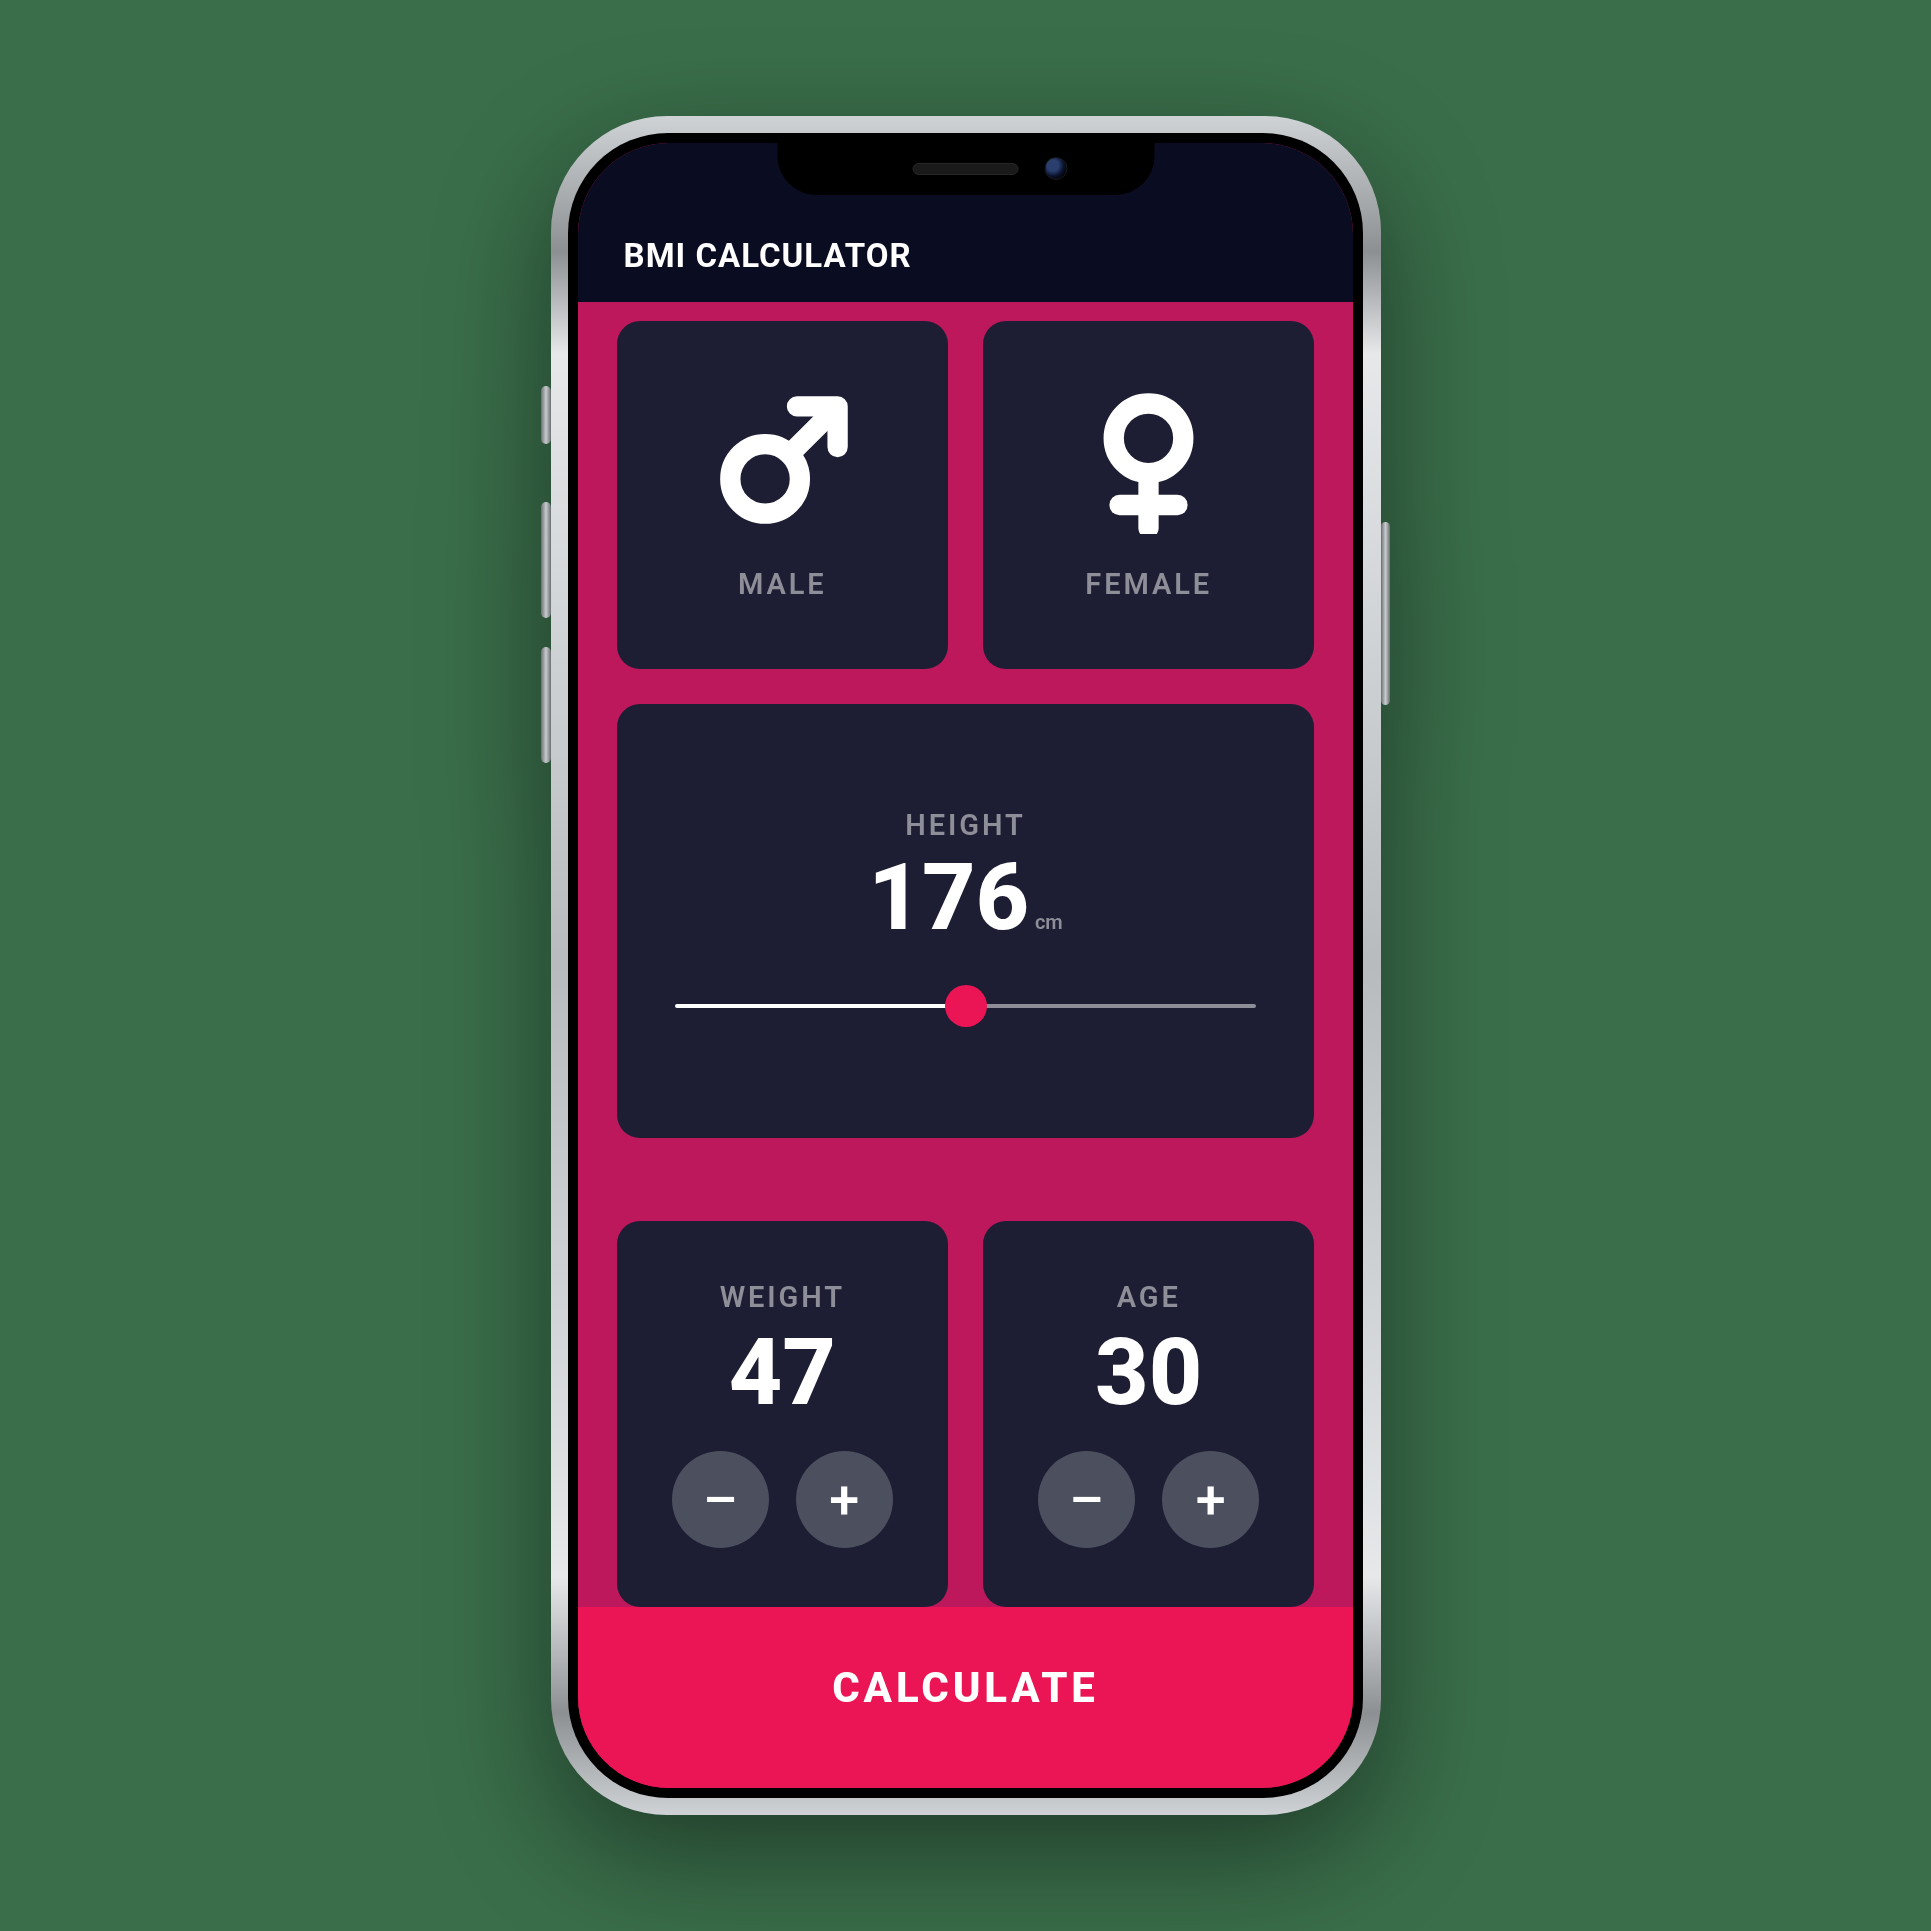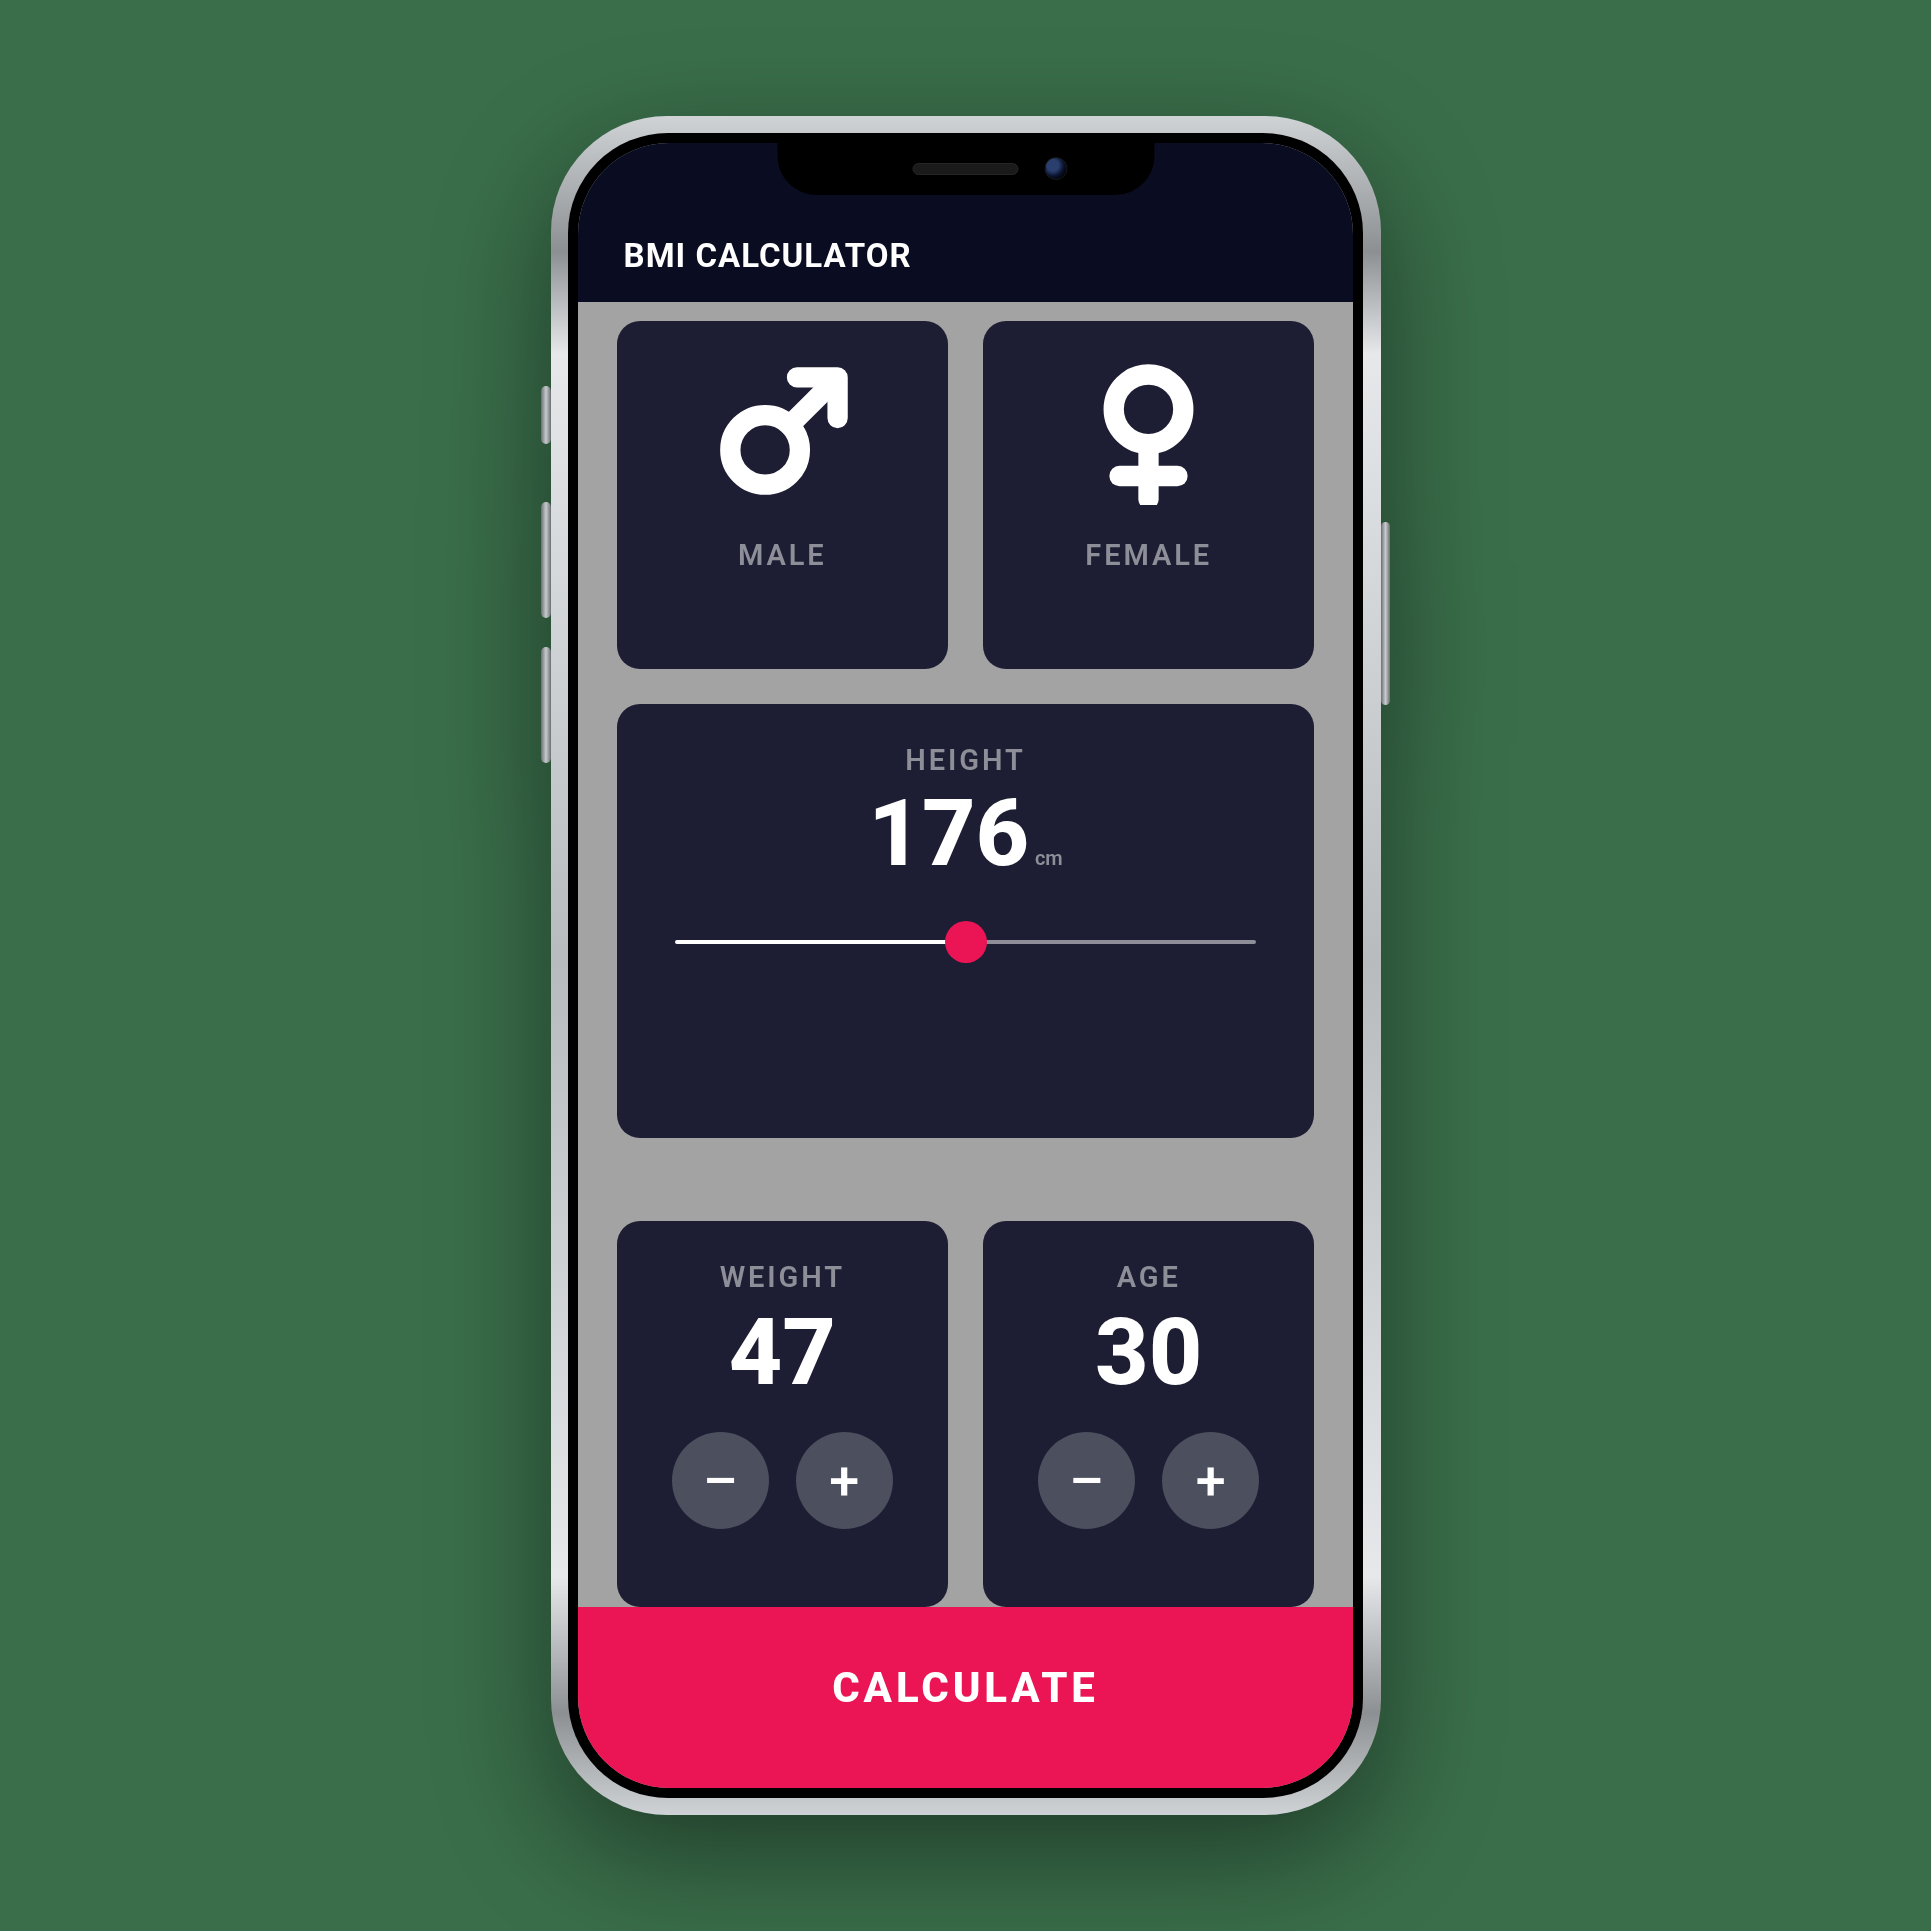--- a/index.html
+++ b/index.html
@@ -37,21 +37,21 @@
     height: 100%;
     border-radius: 100px;
     background: #000;
     padding: 9.7px;
   }
   .screen {
     position: relative;
     width: 100%;
     height: 100%;
     border-radius: 91px;
-    background: #a3a3a3;
+    background: #be185d;
     overflow: hidden;
   }
   
   .notch {
     position: absolute;
     top: 0;
     left: 50%;
     transform: translateX(-50%);
     width: 377px;
     height: 52px;
@@ -116,20 +116,21 @@
   }
   .row { display: flex; gap: 35px; }
   .row > * { flex: 1; }
 
   .card {
     background: #1d1e33;
     border-radius: 23px;
     display: flex;
     flex-direction: column;
     align-items: center;
+    justify-content: center;
     padding: 39px 19.3px;
   }
   .gender-card { height: 348px; gap: 33px; cursor: pointer; }
   .gender-icon { width: 145px; height: 145px; }
   .gender-icon svg { width: 100%; height: 100%; display:block; }
   .card-label {
     color: #8d8e98;
     font-size: 29px;
     font-weight: 600;
     letter-spacing: 2.9px;

